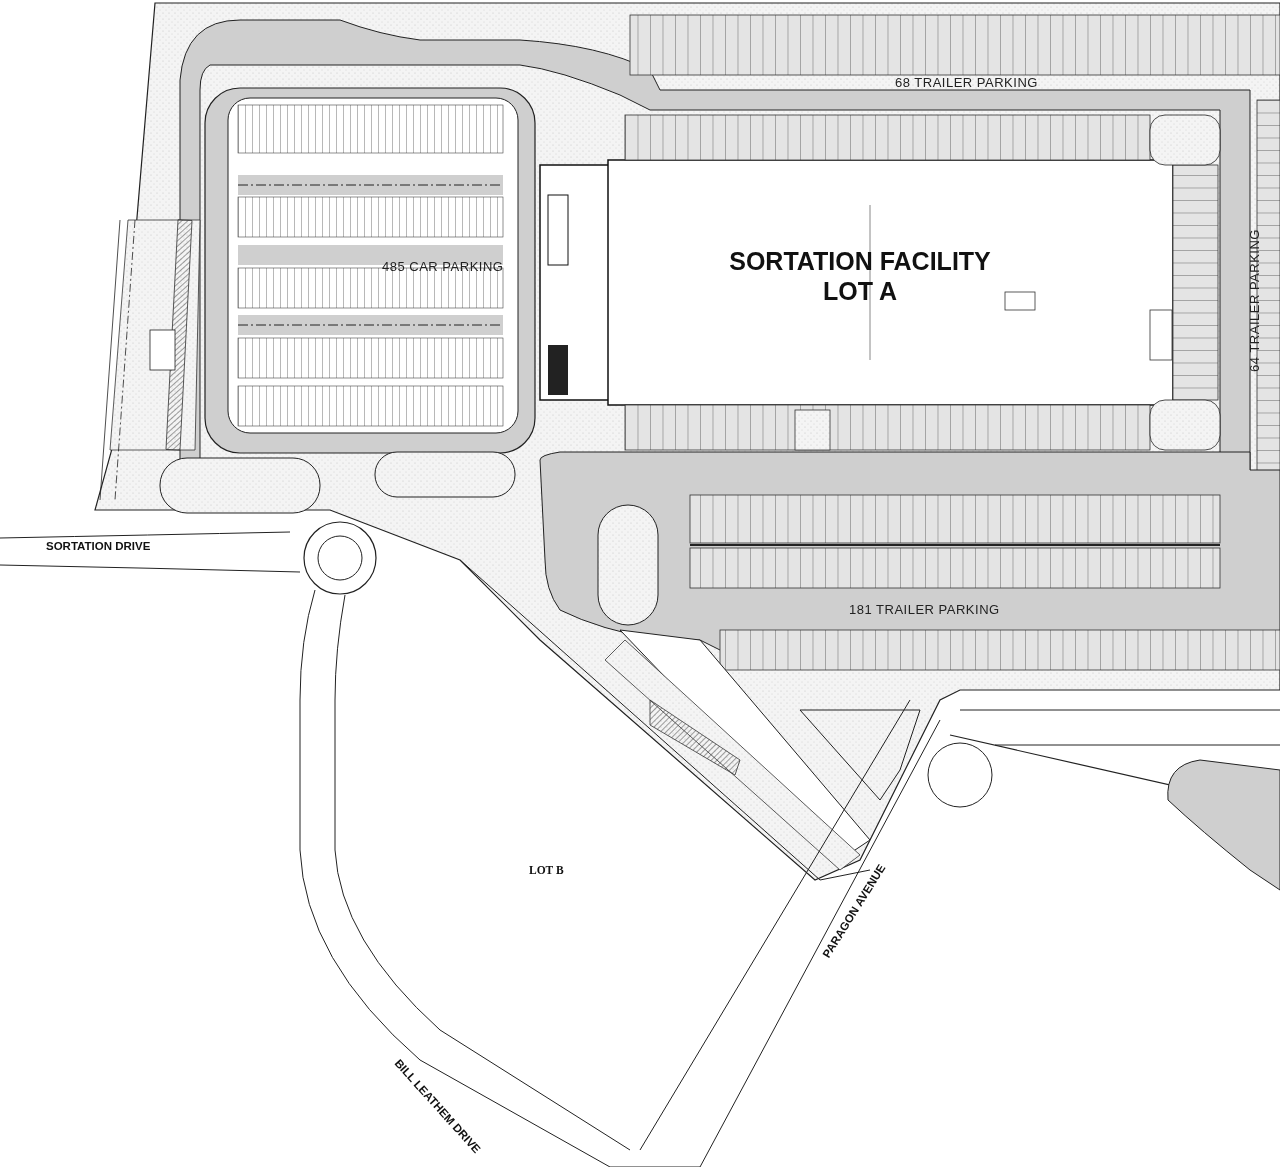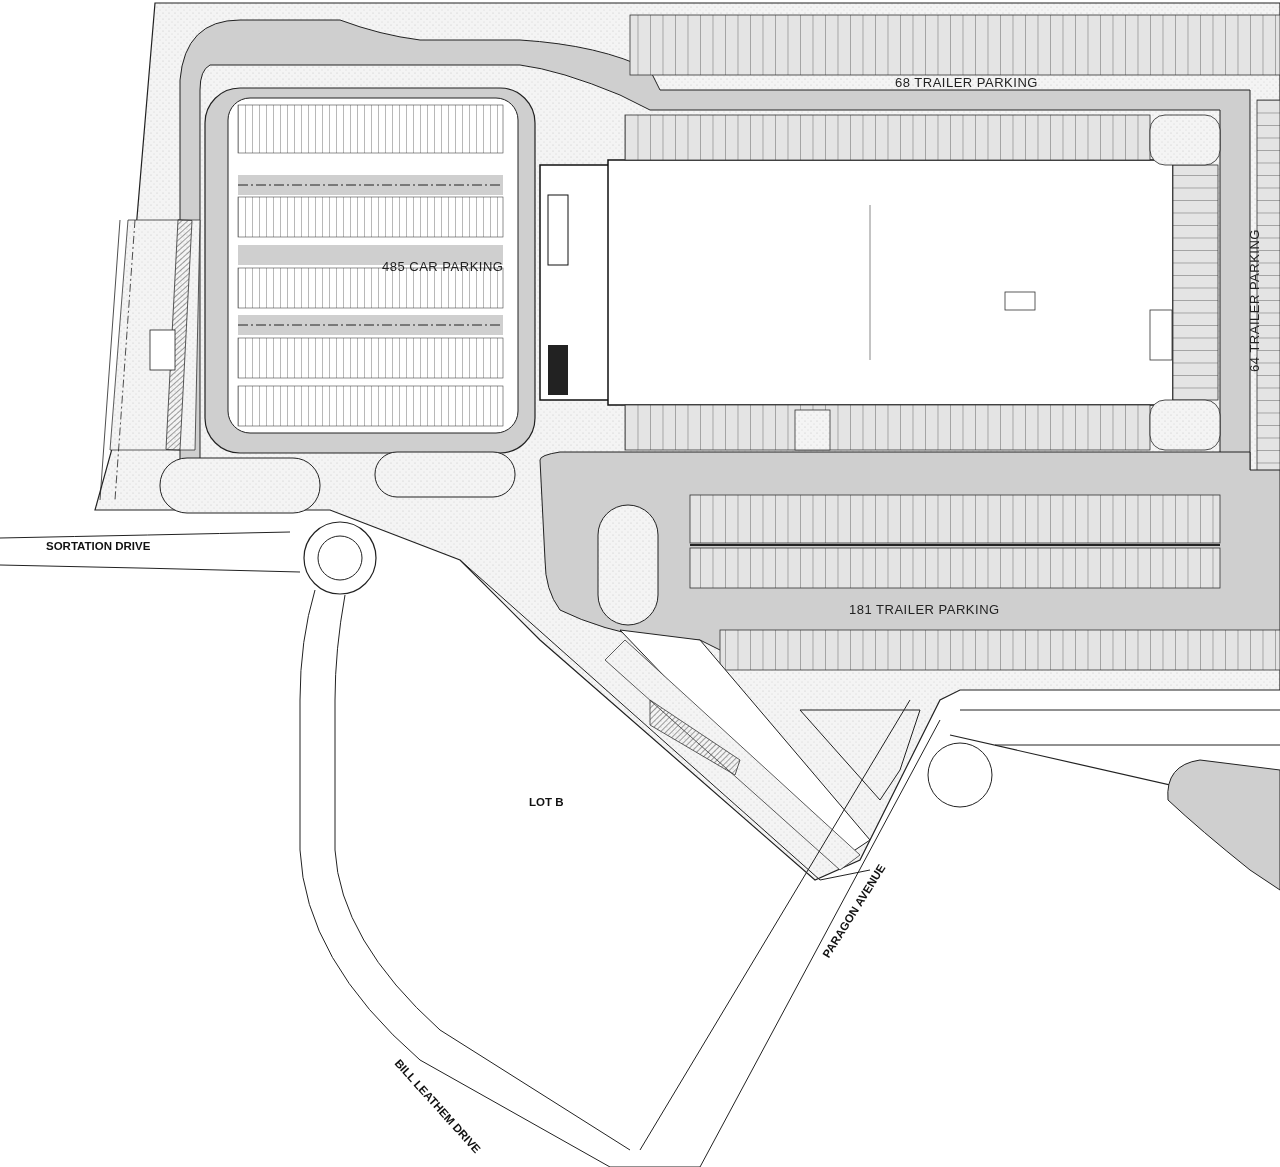--- a/index.html
+++ b/index.html
@@ -127,29 +127,31 @@
     <path d="M640,1150 L910,700" fill="none" stroke="#222" stroke-width="1"></path>
     <path d="M950,735 L1280,810" fill="none" stroke="#222" stroke-width="1.2"></path>
     <path d="M960,710 L1280,710" fill="none" stroke="#222" stroke-width="1"></path>
     <path d="M995,745 L1280,745" fill="none" stroke="#222" stroke-width="1"></path>
     <circle cx="960" cy="775" r="32" fill="#ffffff" stroke="#222" stroke-width="1"></circle>
     <path d="M1280,770 L1200,760 Q1165,765 1168,800 Q1200,830 1250,870 L1280,890 Z" fill="#cfcfcf" stroke="#222" stroke-width="1"></path>
   </g>
 </svg>
 
 <div class="lbl lbl-facility" style="left:720px; top:246px; width:280px;">
+  <div>SORTATION FACILITY</div>
+  <div>LOT A</div>
 </div>
 
 <div class="lbl lbl-parking" style="left:895px; top:75px;">68 TRAILER PARKING</div>
 
 <div class="lbl lbl-parking" style="left:1183px; top:293px; transform: rotate(-90deg); transform-origin: center;">64 TRAILER PARKING</div>
 
 <div class="lbl lbl-parking" style="left:375px; top:259px;margin-left:7px;">485 CAR PARKING</div>
 
 <div class="lbl lbl-parking" style="left:849px; top:602px;">181 TRAILER PARKING</div>
 
 <div class="lbl lbl-road" style="left:46px; top:540px;">SORTATION DRIVE</div>
 
 <div class="lbl lbl-road" style="left:397px; top:1055px; transform: rotate(48deg); transform-origin: left center;">BILL LEATHEM DRIVE</div>
 
 <div class="lbl lbl-road" style="left:800px; top:905px; transform: rotate(-58deg); transform-origin: center;">PARAGON AVENUE</div>
 
-<div class="lbl lbl-lot" style="left:529px; top:796px;">LOT B</div>
+<div class="lbl lbl-lot" style="left:529px; top:864px;font-family:Liberation Serif, serif;">LOT B</div>
 
 </body></html>

